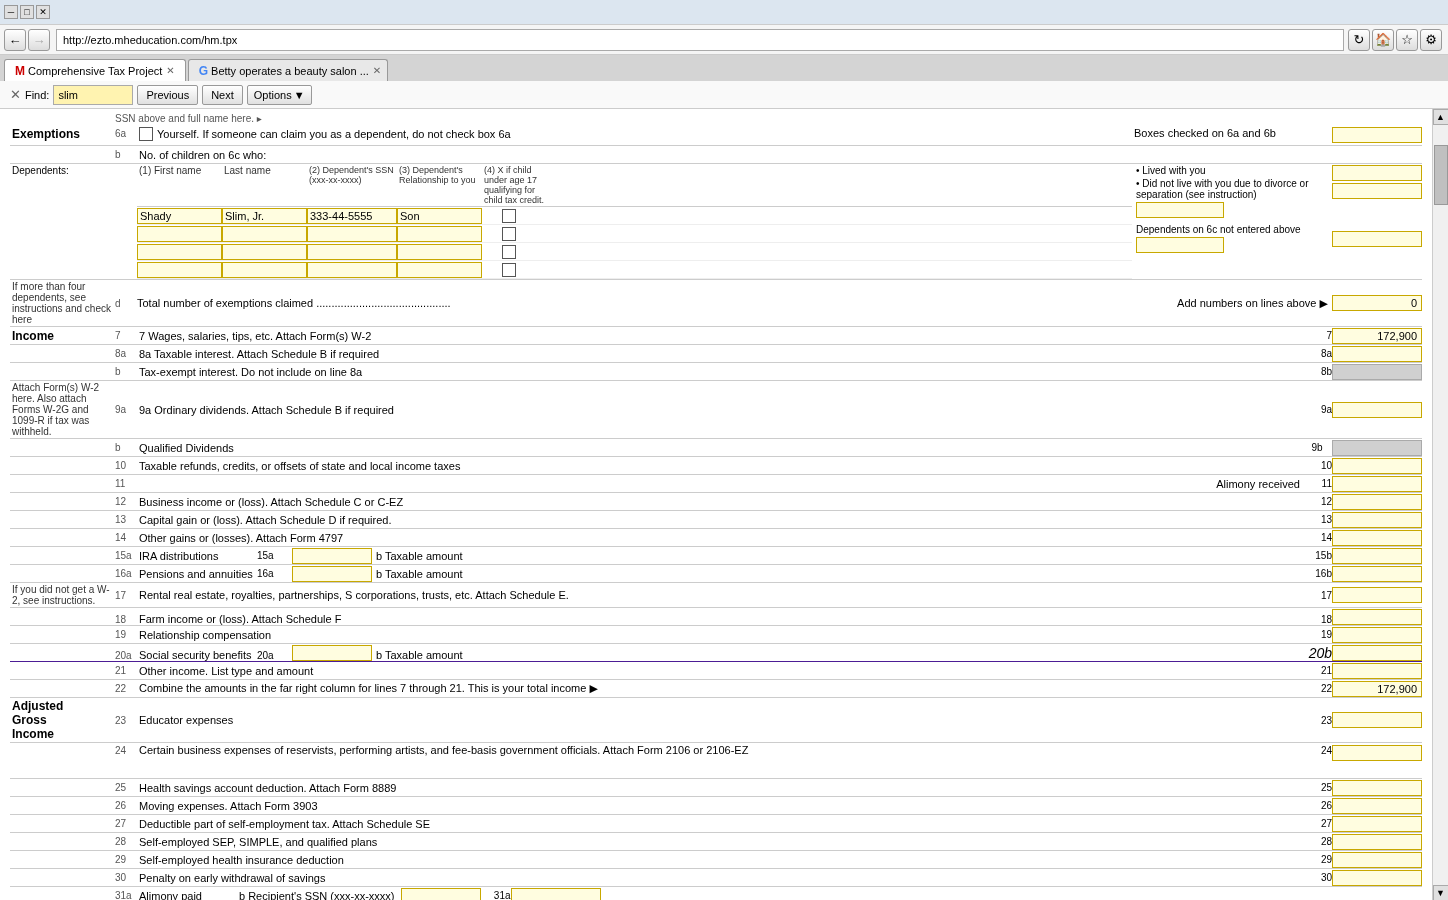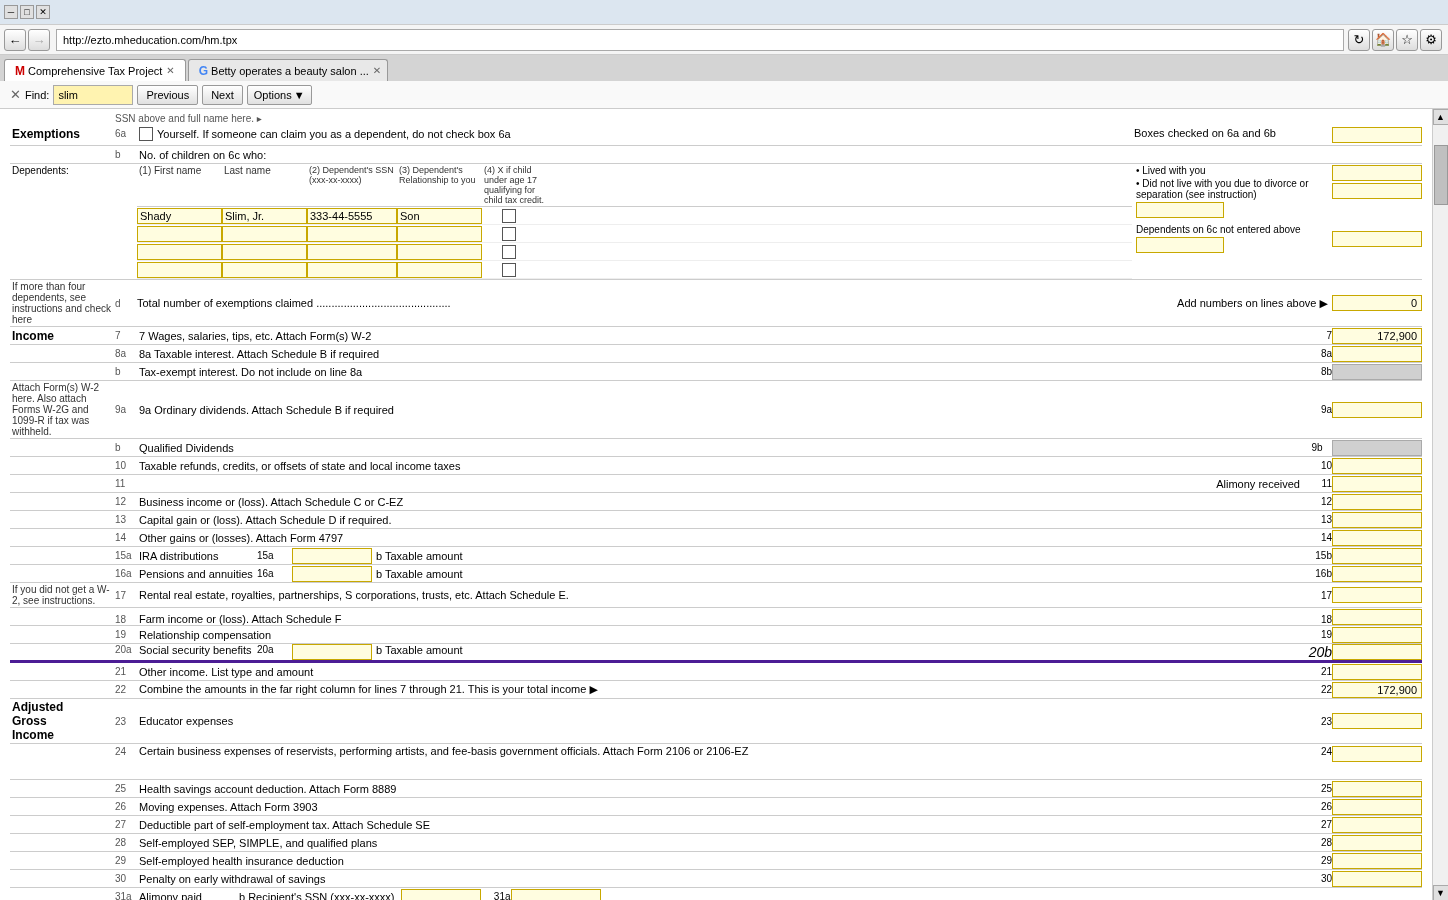--- a/index.html
+++ b/index.html
@@ -317,21 +317,21 @@
         </div>
 
         <div style="display:flex; align-items:center; border-bottom:1px solid #ccc; min-height:18px;">
           <div style="width:105px;"></div>
           <div style="width:22px; color:#555; font-size:10px;">19</div>
           <div style="flex:1; font-size:11px; padding:0 2px;">Relationship compensation</div>
           <div style="width:30px; font-size:10px; text-align:right;">19</div>
           <div style="width:90px; border:1px solid #c8a800; background:#fffde0; height:16px;"></div>
         </div>
 
-        <div style="display:flex; align-items:flex-start; border-bottom:3px solid #4c1d95; min-height:18px;">
+        <div style="display:flex; align-items:flex-end; border-bottom:1px solid #4c1d95; min-height:18px;">
           <div style="width:105px;"></div>
           <div style="width:22px; color:#555; font-size:10px;">20a</div>
           <div style="width:120px; font-size:11px; padding:0 2px;">Social security benefits</div>
           <div style="width:35px; font-size:10px;">20a</div>
           <div style="width:80px; border:1px solid #c8a800; background:#fffde0; height:16px;"></div>
           <div style="flex:1; font-size:11px; padding:0 4px;">b Taxable amount</div>
           <div style="width:30px; font-size:14px; text-align:right;font-style:italic;">20b</div>
           <div style="width:90px; border:1px solid #c8a800; background:#fffde0; height:16px;"></div>
         </div>
 

